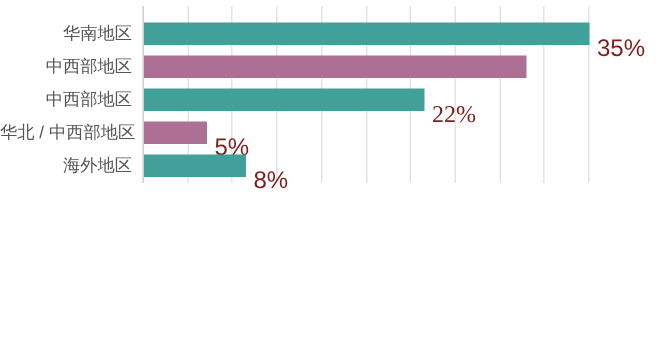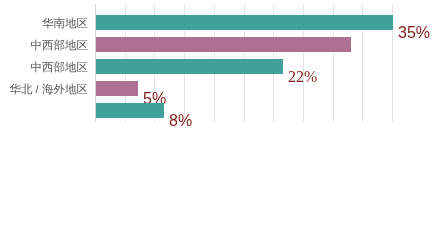--- a/index.html
+++ b/index.html
@@ -112,23 +112,24 @@
       <div class="row" style="top: 34px;">
         <div class="cat-label">中西部地区</div>
         <div class="bar mauve" title="华东地区 30%" style="width: 255px; background: rgb(174, 111, 148);"></div>
       </div>
       <div class="row" style="top: 56px;">
         <div class="cat-label">中西部地区</div>
         <div class="bar teal" title="中西部地区 22%" style="width: 187px; background: rgb(65, 160, 154);"></div>
         <div class="value-label" style="left: 288px; font-family: Liberation Serif, serif;">22%</div>
       </div>
       <div class="row" style="top: 78px;">
-        <div class="cat-label">华北 / 海外地区</div>
+        <div class="cat-label">华北 / 中西部地区</div>
         <div class="bar mauve" title="华北 / 东北地区 5%" style="width: 42px; background: rgb(174, 111, 148);"></div>
         <div class="value-label" style="left: 143px;">5%</div>
       </div>
       <div class="row" style="top: 100px;">
+        <div class="cat-label">海外地区</div>
         <div class="bar teal" title="海外地区 8%" style="width: 68px; background: rgb(65, 160, 154);"></div>
         <div class="value-label" style="left: 169px;">8%</div>
       </div>
     </div>
 
 </div>
 
 </body></html>

